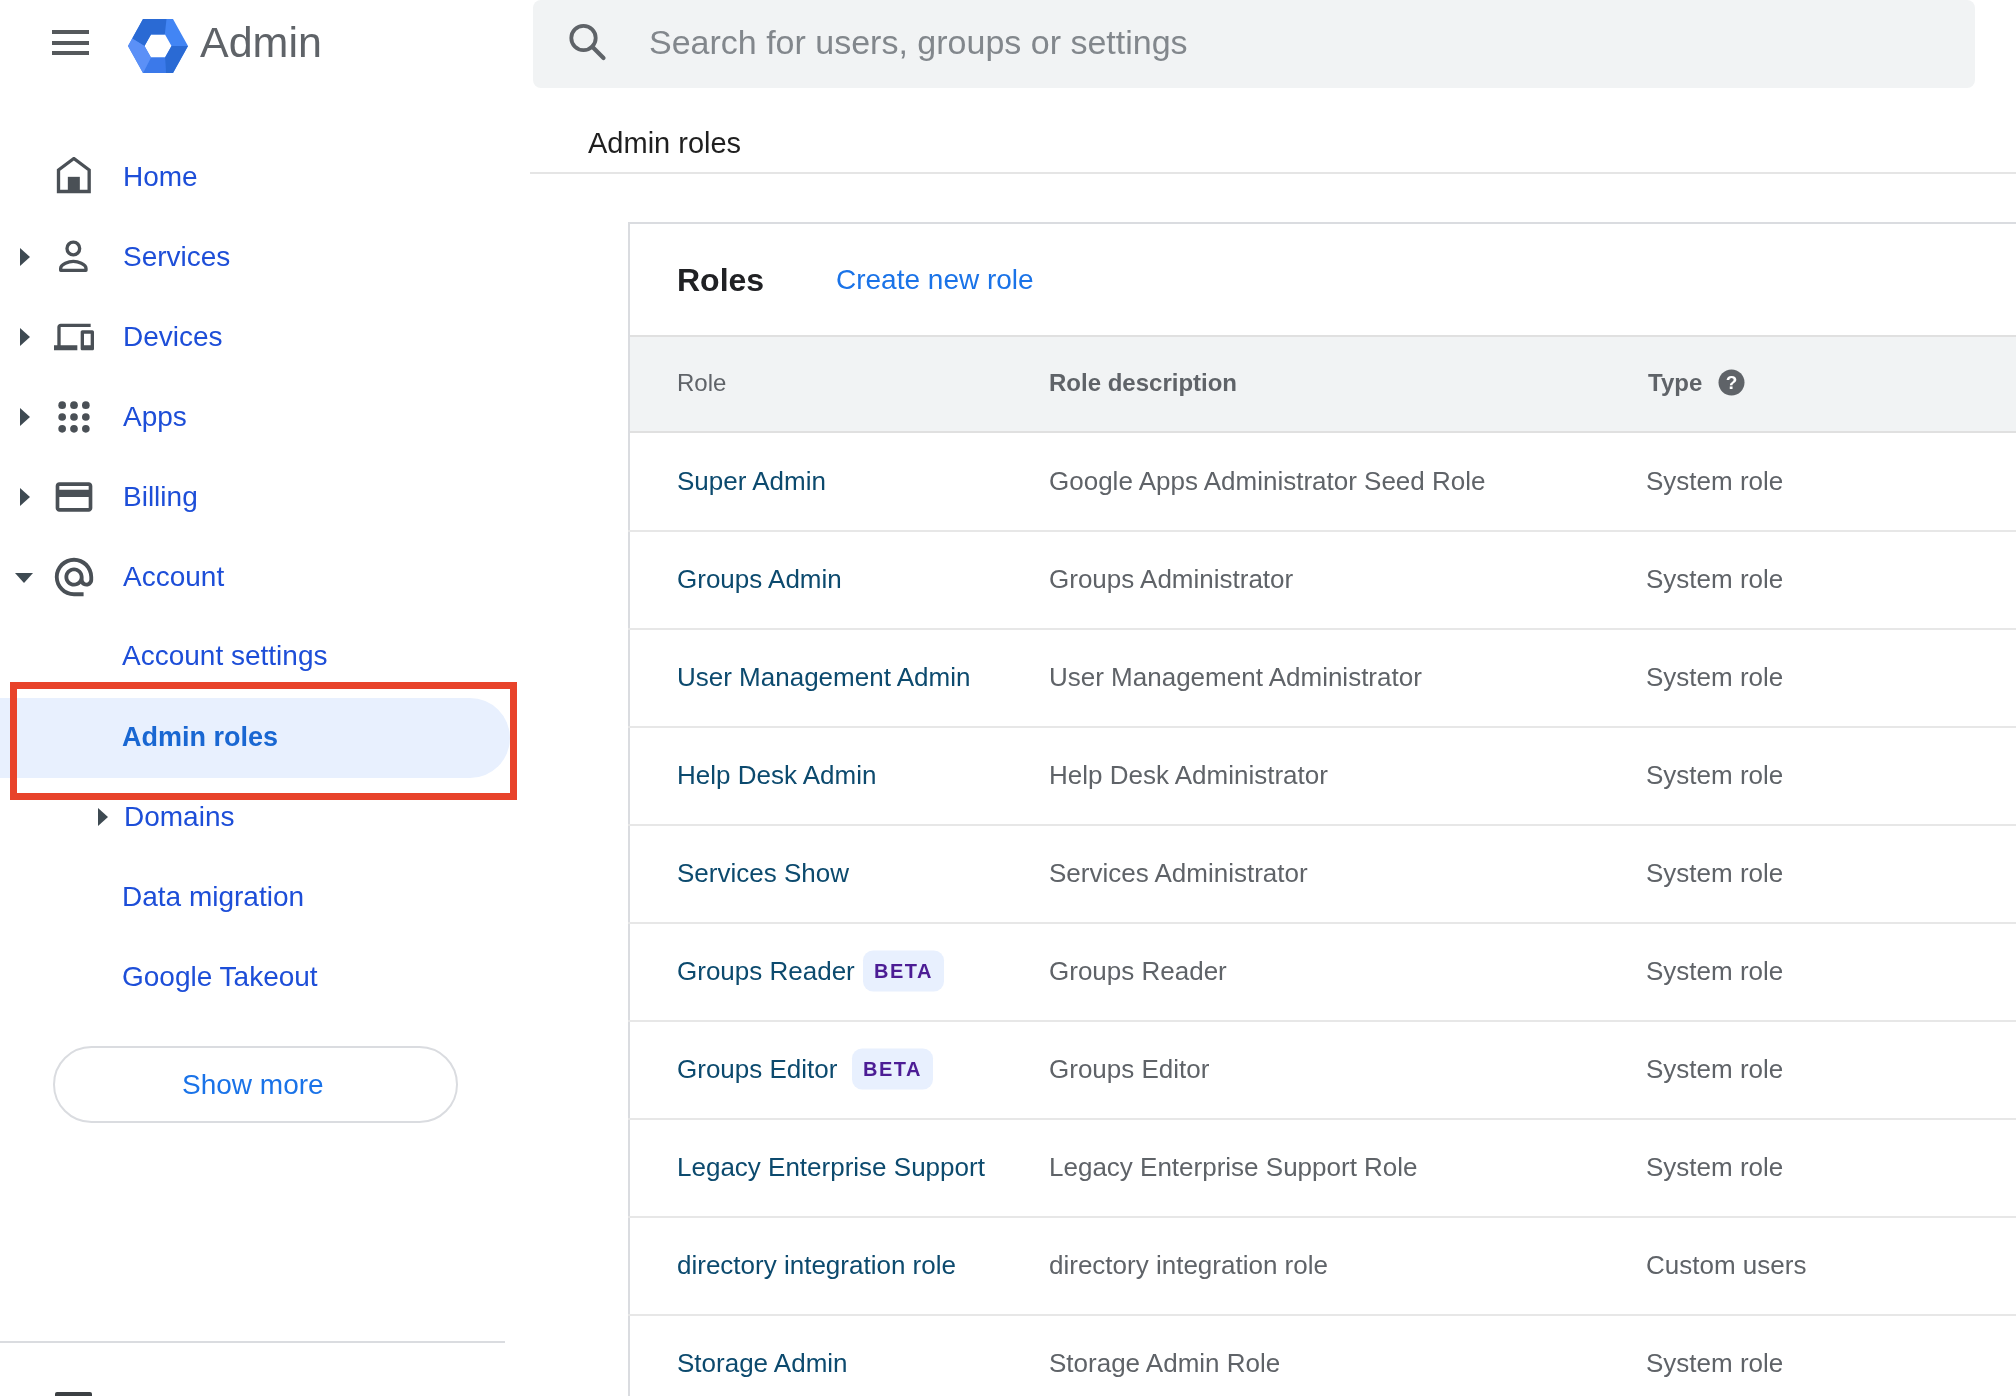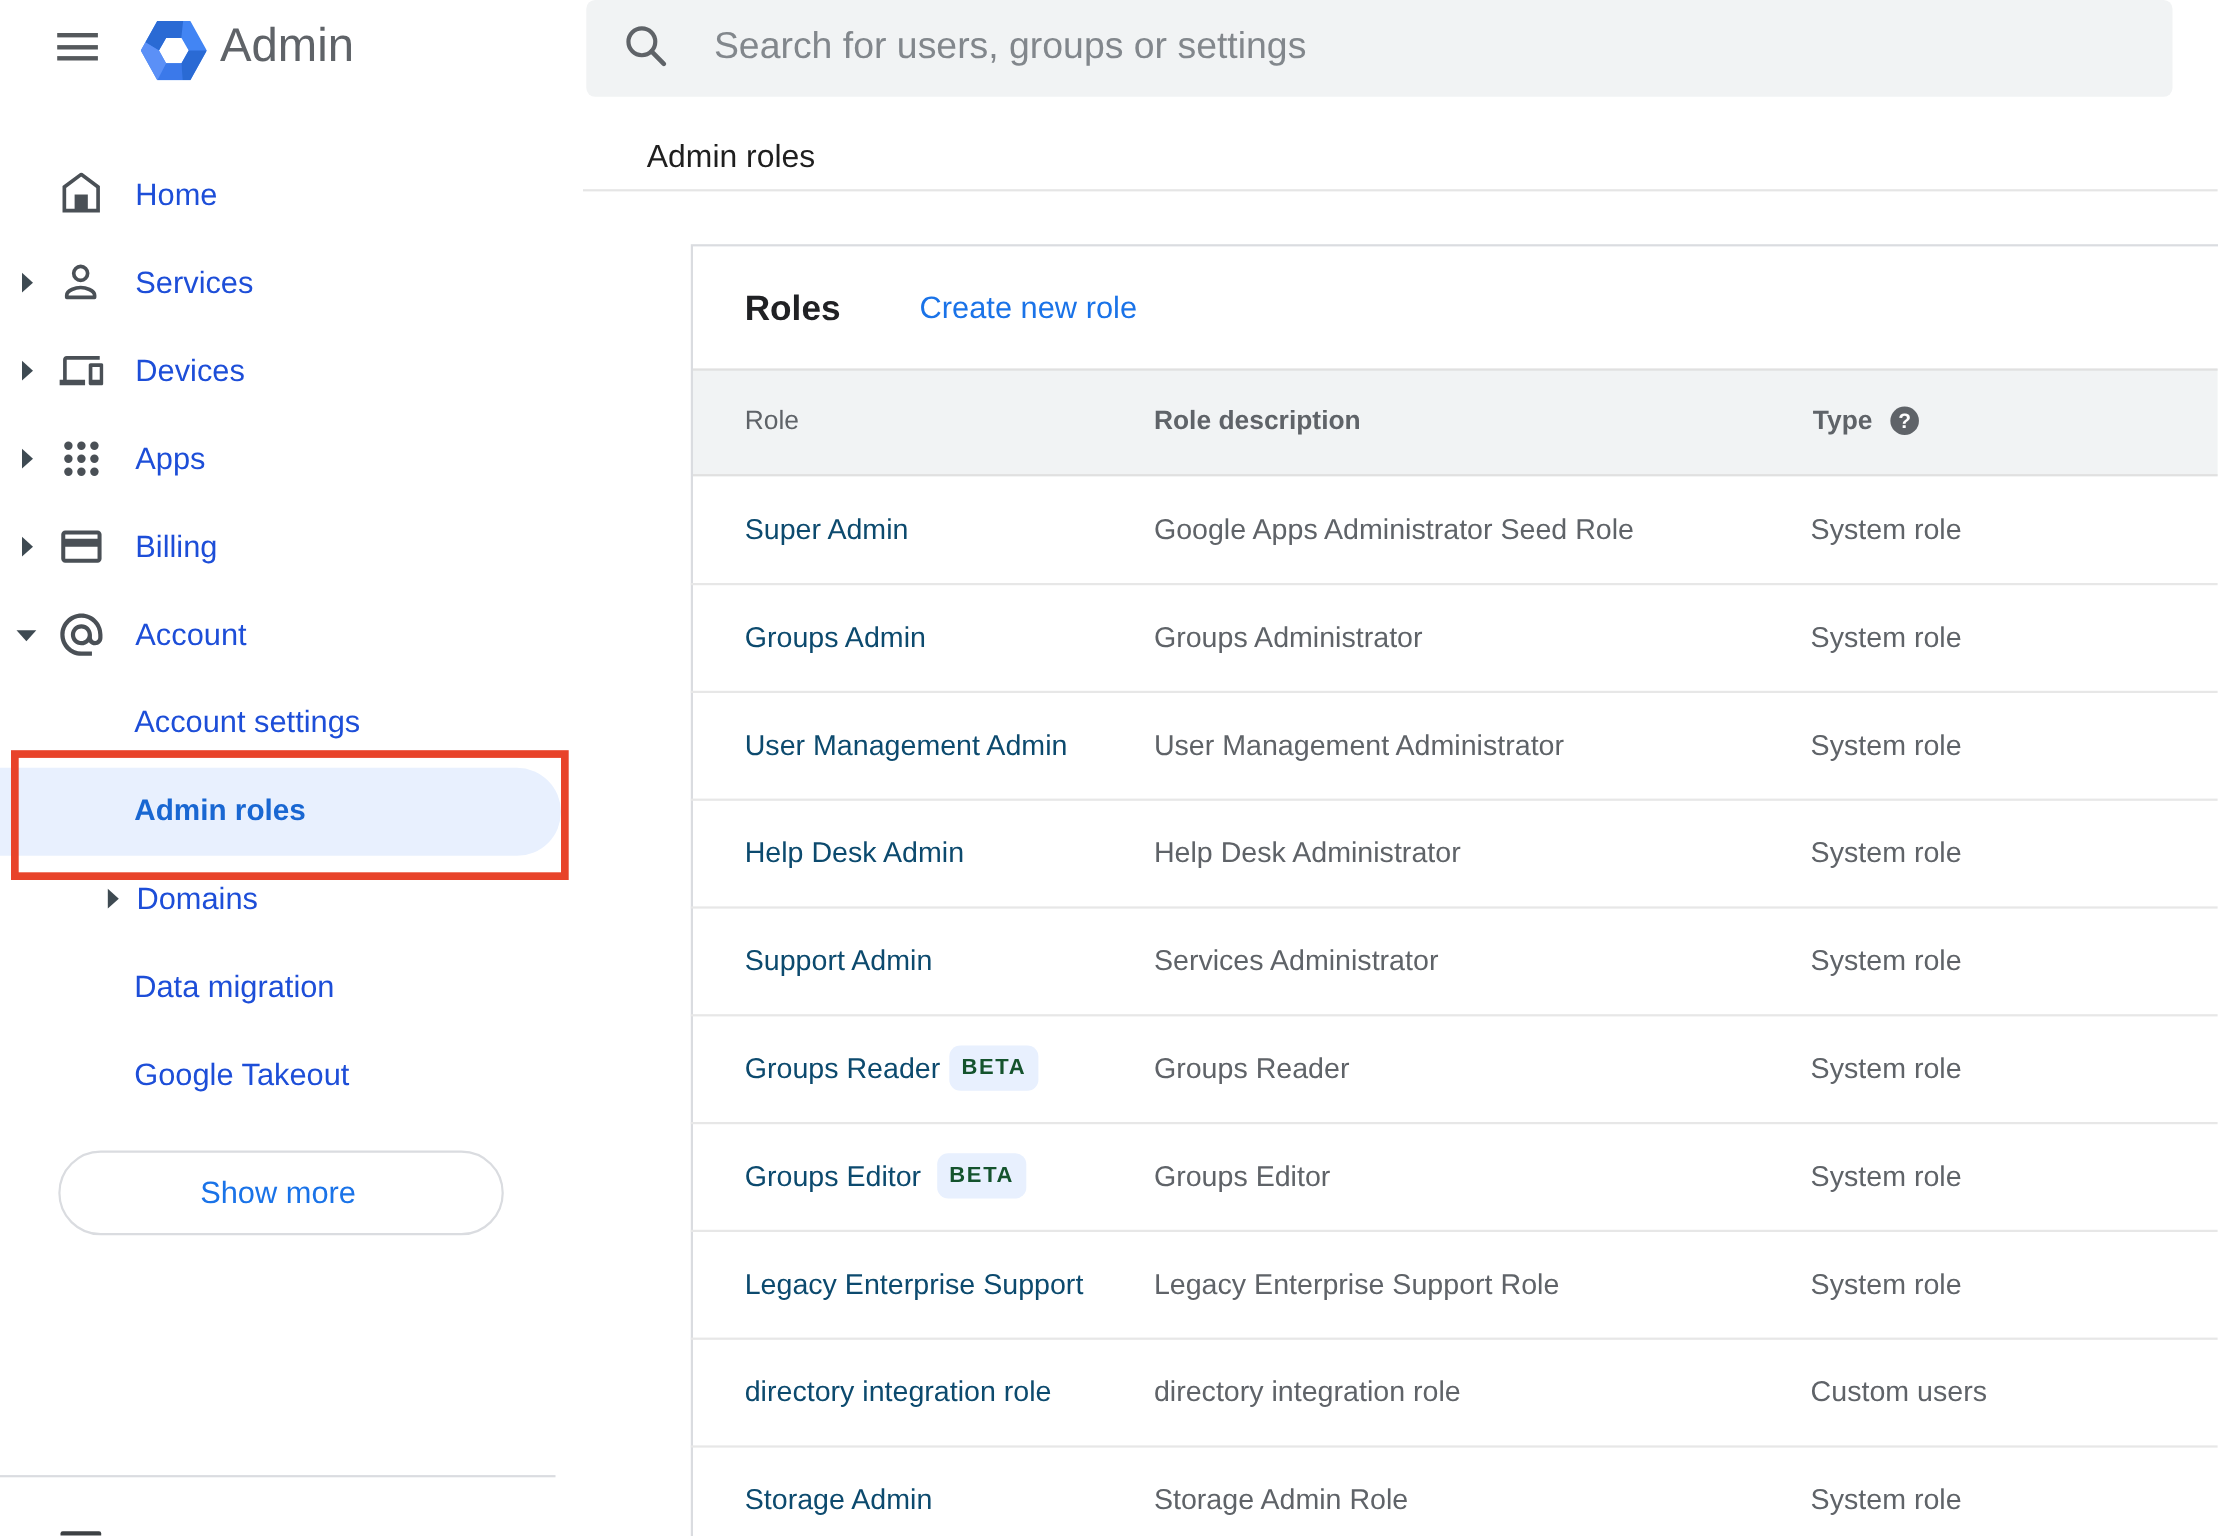--- a/index.html
+++ b/index.html
@@ -9,21 +9,21 @@
 .vc{position:absolute;transform:translateY(-50%);line-height:1;white-space:nowrap}
 .navlbl{font-size:28px;color:#1d4ed8}
 .tri{position:absolute;width:0;height:0;border-top:9px solid transparent;
   border-bottom:9px solid transparent;border-left:10px solid #3e4a52;transform:translateY(-50%)}
 .trid{position:absolute;width:0;height:0;border-left:9px solid transparent;
   border-right:9px solid transparent;border-top:10px solid #3e4a52;transform:translateY(-50%)}
 .icon{position:absolute;transform:translateY(-50%)}
 .rowlink{position:absolute;transform:translateY(-50%);line-height:1;font-size:26px;color:#0c4a6e;white-space:nowrap}
 .rowdesc{position:absolute;transform:translateY(-50%);line-height:1;font-size:26px;color:#5f6368;white-space:nowrap}
 .sep{position:absolute;left:628px;width:1388px;height:2px;background:#e7e7e7}
-.beta{position:absolute;transform:translateY(-50%);background:#e8f0fe;color:#14532d;
+.beta{position:absolute;transform:translateY(-50%);background:#e8f0fe;color:#4c1d95;
   font-weight:bold;font-size:20px;letter-spacing:1.5px;border-radius:10px;
   height:41px;line-height:41px;padding:0 11px}
 </style>
 </head>
 <body>
 
 <div class="abs" style="left:52px;top:30px;width:37px;height:4px;background:#55595c"></div>
 <div class="abs" style="left:52px;top:40.5px;width:37px;height:4px;background:#55595c"></div>
 <div class="abs" style="left:52px;top:51px;width:37px;height:4px;background:#55595c"></div>
 
@@ -137,21 +137,21 @@
 <div class="rowlink" style="left:677px;top:677px">User Management Admin</div>
 <div class="rowdesc" style="left:1049px;top:677px">User Management Administrator</div>
 <div class="rowdesc" style="left:1646px;top:677px">System role</div>
 <div class="sep" style="top:726px"></div>
 
 <div class="rowlink" style="left:677px;top:775px">Help Desk Admin</div>
 <div class="rowdesc" style="left:1049px;top:775px">Help Desk Administrator</div>
 <div class="rowdesc" style="left:1646px;top:775px">System role</div>
 <div class="sep" style="top:824px"></div>
 
-<div class="rowlink" style="left:677px;top:873px">Support Admin</div>
+<div class="rowlink" style="left:677px;top:873px">Services Show</div>
 <div class="rowdesc" style="left:1049px;top:873px">Services Administrator</div>
 <div class="rowdesc" style="left:1646px;top:873px">System role</div>
 <div class="sep" style="top:922px"></div>
 
 <div class="rowlink" style="left:677px;top:971px">Groups Reader</div>
 <div class="beta" style="left:863px;top:971px">BETA</div>
 <div class="rowdesc" style="left:1049px;top:971px">Groups Reader</div>
 <div class="rowdesc" style="left:1646px;top:971px">System role</div>
 <div class="sep" style="top:1020px"></div>
 

